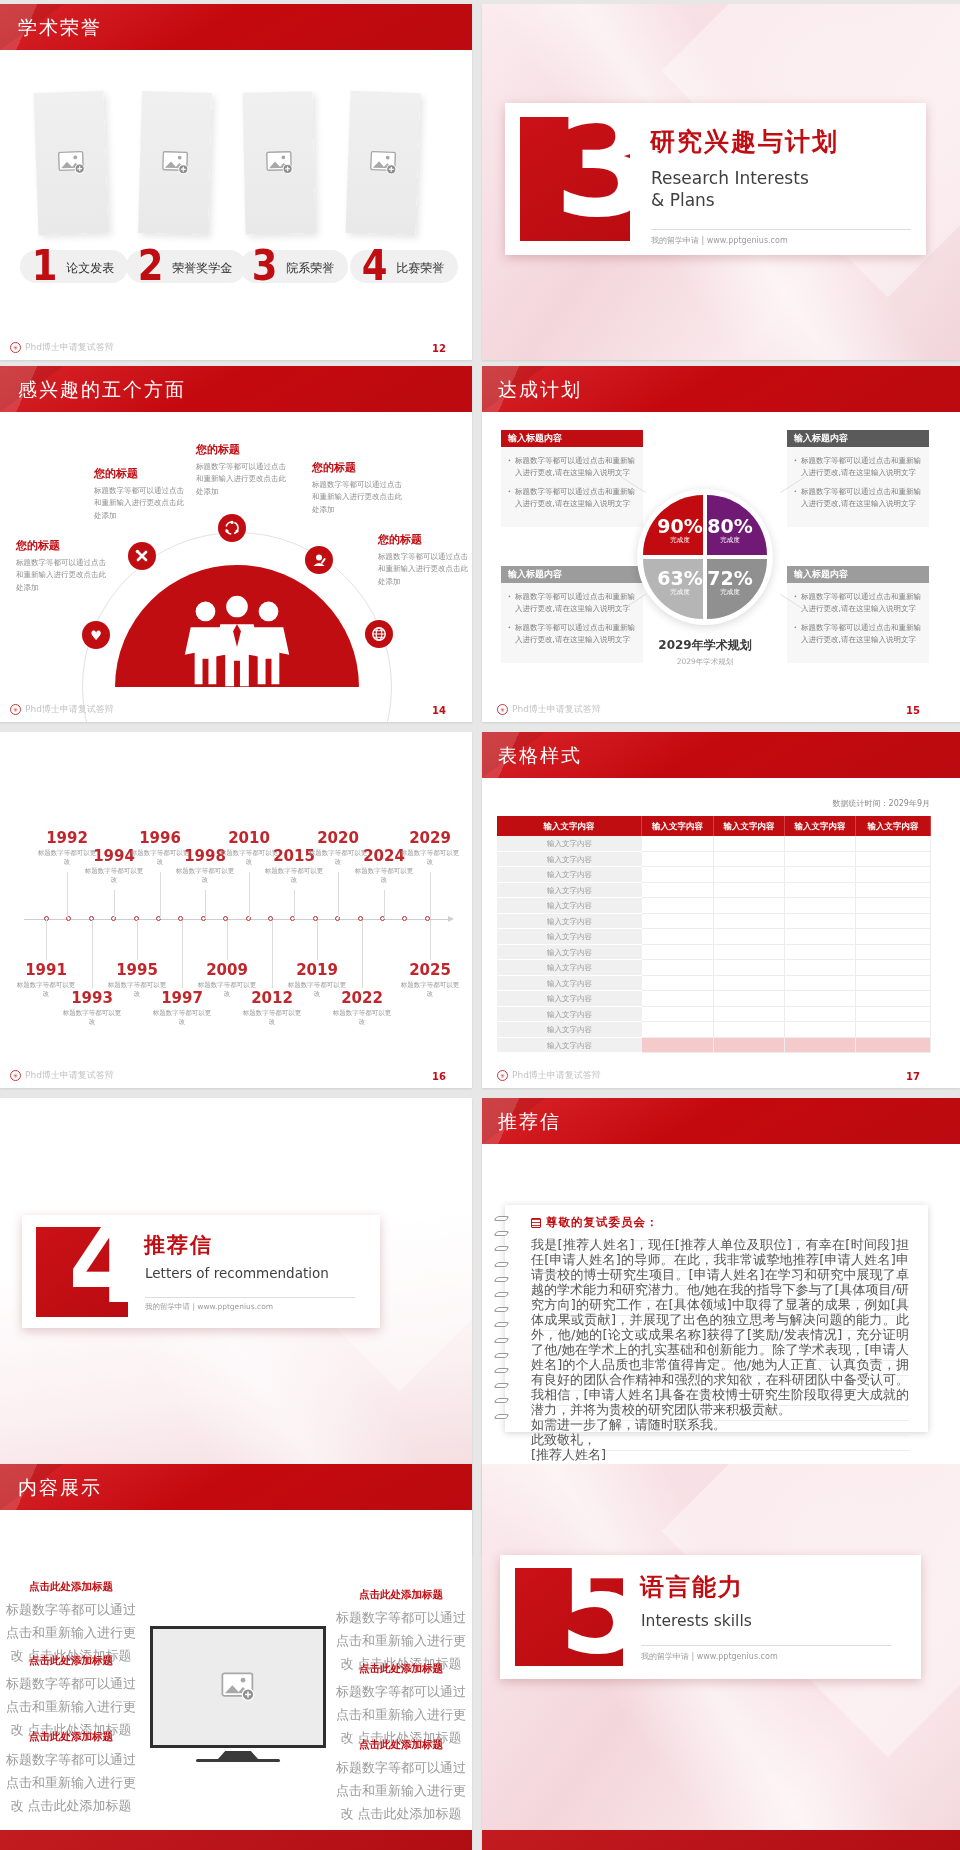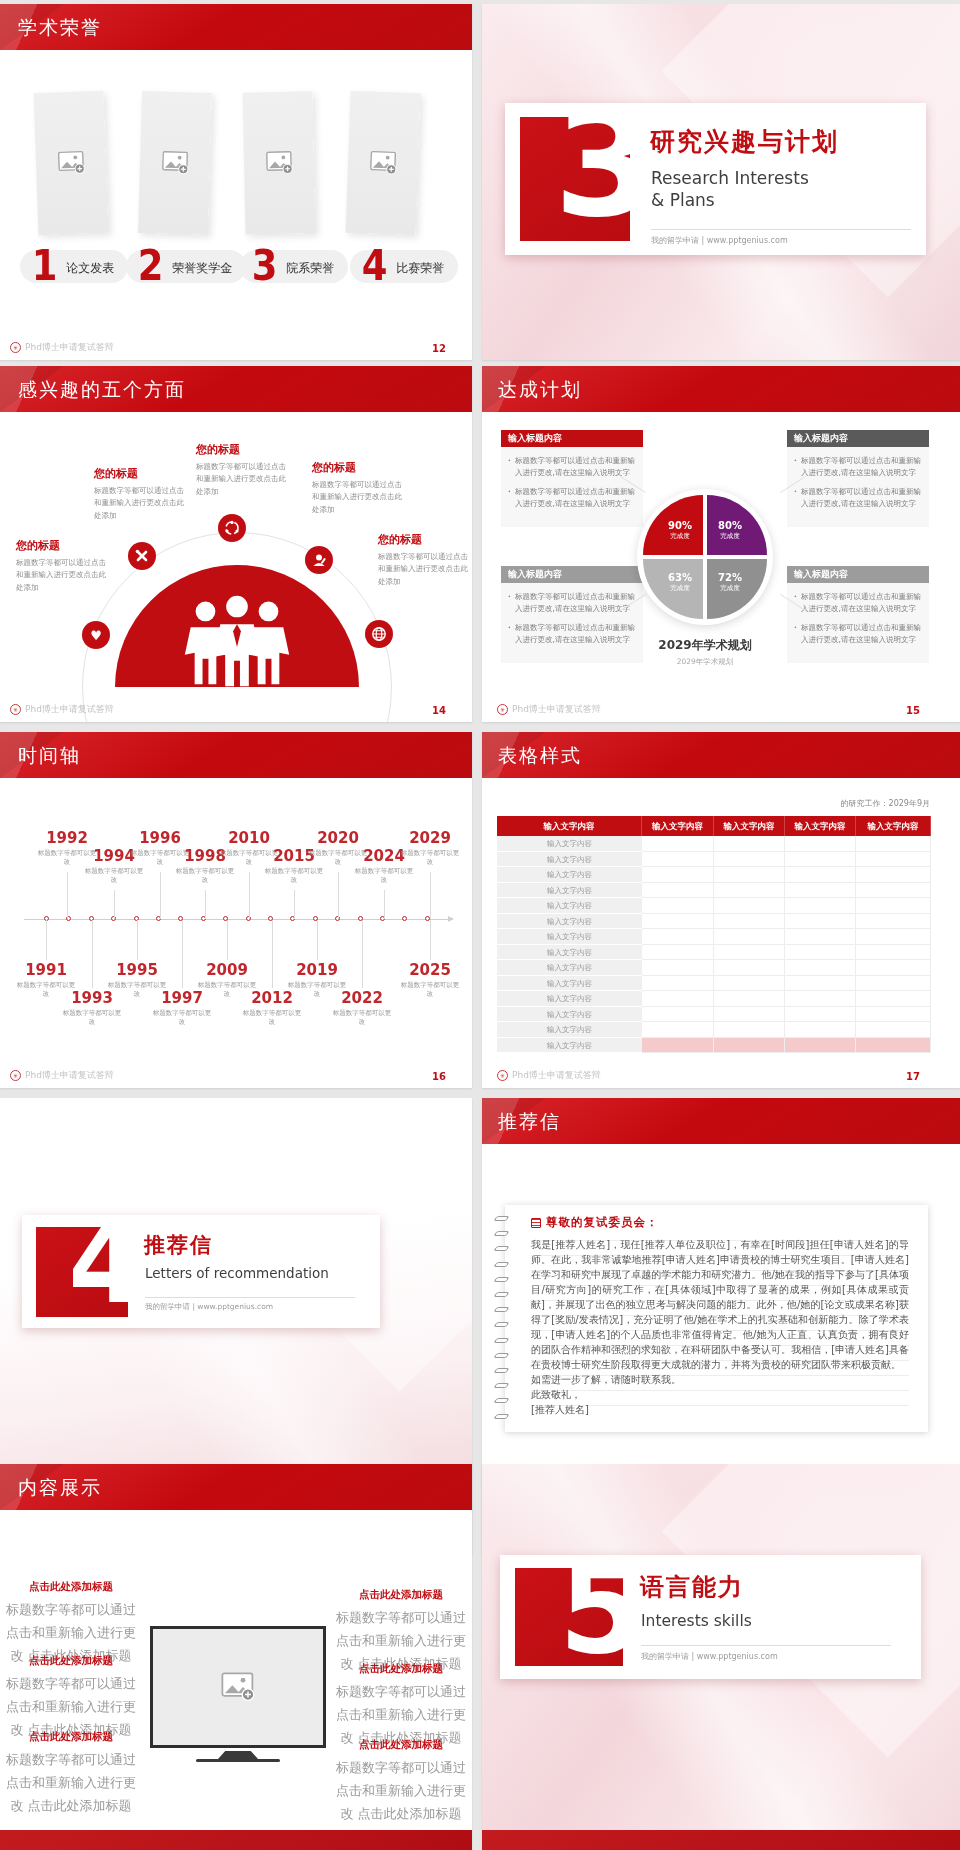--- a/index.html
+++ b/index.html
@@ -67,21 +67,21 @@
   .b15{position:absolute;width:142px}
   .b15 .bh{height:17px;color:#fff;font-size:9px;font-weight:700;line-height:17px;padding-left:7px;background:var(--red)}
   .b15.dark .bh{background:#5a5a5a}.b15.mid .bh{background:#9c9c9c}
   .b15 .bb{background:#f7f7f7;padding:8px 5px 10px 6px}
   .b15 .bi{list-style:none;font-size:7.5px;color:#808080;line-height:1.6;margin:0 0 7px 8px;position:relative}
   .b15 .bi::before{content:"·";position:absolute;left:-7px;color:#808080;font-weight:bold}
   .bx1{left:19px;top:64px}.bx2{left:305px;top:64px}.bx3{left:19px;top:200px}.bx4{left:305px;top:200px}
   .quad{position:absolute;left:161px;top:129px;width:124px;height:124px;border-radius:50%;
     box-shadow:0 0 0 6px #fff,0 2px 10px 6px rgba(0,0,0,.15)}
   .q{position:absolute;width:60px;height:60px;display:flex;flex-direction:column;align-items:center;justify-content:center;color:#fff}
-  .q .qv{font-size:10px;font-weight:700;line-height:1.05}
+  .q .qv{font-size:19px;font-weight:700;line-height:1.05}
   .q .ql{font-size:6.5px}
   .q1{left:0;top:0;background:#c20b10;border-radius:124px 0 0 0;padding:12px 0 0 14px}
   .q2{left:64px;top:0;background:#701a75;border-radius:0 124px 0 0;padding:12px 14px 0 0}
   .q3{left:0;top:64px;background:#b5b5b5;border-radius:0 0 0 124px;padding:0 0 12px 14px}
   .q4{left:64px;top:64px;background:#909090;border-radius:0 0 124px 0;padding:0 14px 12px 0}
   .conn{position:absolute;width:30px;height:1px;background:#e0e0e0}
   .c1{left:136px;top:118px;transform:rotate(33deg)}.c2{left:296px;top:118px;transform:rotate(-33deg)}
   .c3{left:136px;top:236px;transform:rotate(-33deg)}.c4{left:296px;top:236px;transform:rotate(33deg)}
   .qcap{position:absolute;left:123px;top:271px;width:200px;text-align:center;font-size:12px;color:#3c3c3c;font-weight:600}
   .qsub{position:absolute;left:123px;top:291px;width:200px;text-align:center;font-size:7.5px;color:#a8a8a8}
@@ -105,21 +105,21 @@
   .cell{height:15.5px;line-height:15.5px;font-size:7.5px;text-align:center;background:#fff;border-bottom:1px solid #ededed;border-right:1px solid #ededed}
   .cell.c0{background:#f0f0f0;color:#9a9a9a;border-bottom:1px solid #fff;border-right:none}
   .cell.hl{background:#f5caca}
   
   .letter{position:absolute;left:23px;top:107px;width:423px;height:227px;background:#fff;box-shadow:0 1px 7px rgba(0,0,0,.18)}
   .coil{position:absolute;left:13px;width:13px;height:5px;border:1.4px solid #9a9a9a;border-radius:3px;background:#fcfcfc;transform:skewX(-32deg);z-index:3}
   .lt-head{position:absolute;left:49px;top:117px;display:flex;align-items:center;gap:5px;z-index:2}
   .doc-ic{width:10px;height:10px;border:1.2px solid var(--red);border-radius:1px;
     background:repeating-linear-gradient(to bottom,rgba(192,13,18,.85) 0 1px,transparent 1px 3px)}
   .lt-head .st{color:var(--red);font-weight:800;font-size:11.5px;letter-spacing:1px}
-  .lt-flow{position:absolute;left:49px;top:139px;width:378px;font-size:10px;color:#555;line-height:15px;text-align:justify;
+  .lt-flow{position:absolute;left:49px;top:139px;width:378px;font-size:13px;color:#555;line-height:15px;text-align:justify;
     background:repeating-linear-gradient(to bottom,transparent 0 14px,#ededed 14px 15px);background-position:0 4px}
   .lt-flow .ln{display:block}
   
   .blk{position:absolute;width:130px;text-align:center}
   .blk .bt{color:var(--red);font-weight:700;font-size:10.5px;margin-bottom:5px}
   .blk .bb2{color:#9a9a9a;font-size:13px;line-height:1.75}
   .p1{left:6px;top:116px}.p2{left:6px;top:190px}.p3{left:6px;top:266px}
   .p4{left:336px;top:124px}.p5{left:336px;top:198px}.p6{left:336px;top:274px}
   .tv{position:absolute;left:150px;top:162px;width:176px;height:122px;border:3px solid #2f2f2f;background:#ececec;
     display:flex;align-items:center;justify-content:center}
@@ -347,23 +347,20 @@
   <div class="qcap">2029年学术规划</div>
   <div class="qsub">2029年学术规划</div>
   <div class="ftr">
     <span class="logo">✳</span>
     <span>Phd博士申请复试答辩</span>
   </div>
   <span class="pageno">15</span>
 </div>
 
 <div class="sld col-l row3">
-  <div class="hdr">
-    <span class="t">时间轴</span>
-  </div>
   <div class="tlline"></div>
   <div class="tlarrow"></div>
   <div class="dots">
       <span class="dot" style="left: 20px;"></span>
       <span class="dot" style="left: 42.4px;"></span>
       <span class="dot" style="left: 64.8px;"></span>
       <span class="dot" style="left: 87.2px;"></span>
       <span class="dot" style="left: 109.6px;"></span>
       <span class="dot" style="left: 132px;"></span>
       <span class="dot" style="left: 154.4px;"></span>
@@ -459,21 +456,21 @@
     <span class="logo">✳</span>
     <span>Phd博士申请复试答辩</span>
   </div>
   <span class="pageno">16</span>
 </div>
 
 <div class="sld col-r row3">
   <div class="hdr">
     <span class="t">表格样式</span>
   </div>
-  <div class="note">的研究工作：2029年9月</div>
+  <div class="note">数据统计时间：2029年9月</div>
   <div class="t17">
       <div class="hc">输入文字内容</div>
       <div class="hc">输入文字内容</div>
       <div class="hc">输入文字内容</div>
       <div class="hc">输入文字内容</div>
       <div class="hc">输入文字内容</div>
       <div class="cell c0">输入文字内容</div>
       <div class="cell"></div>
       <div class="cell"></div>
       <div class="cell"></div>

